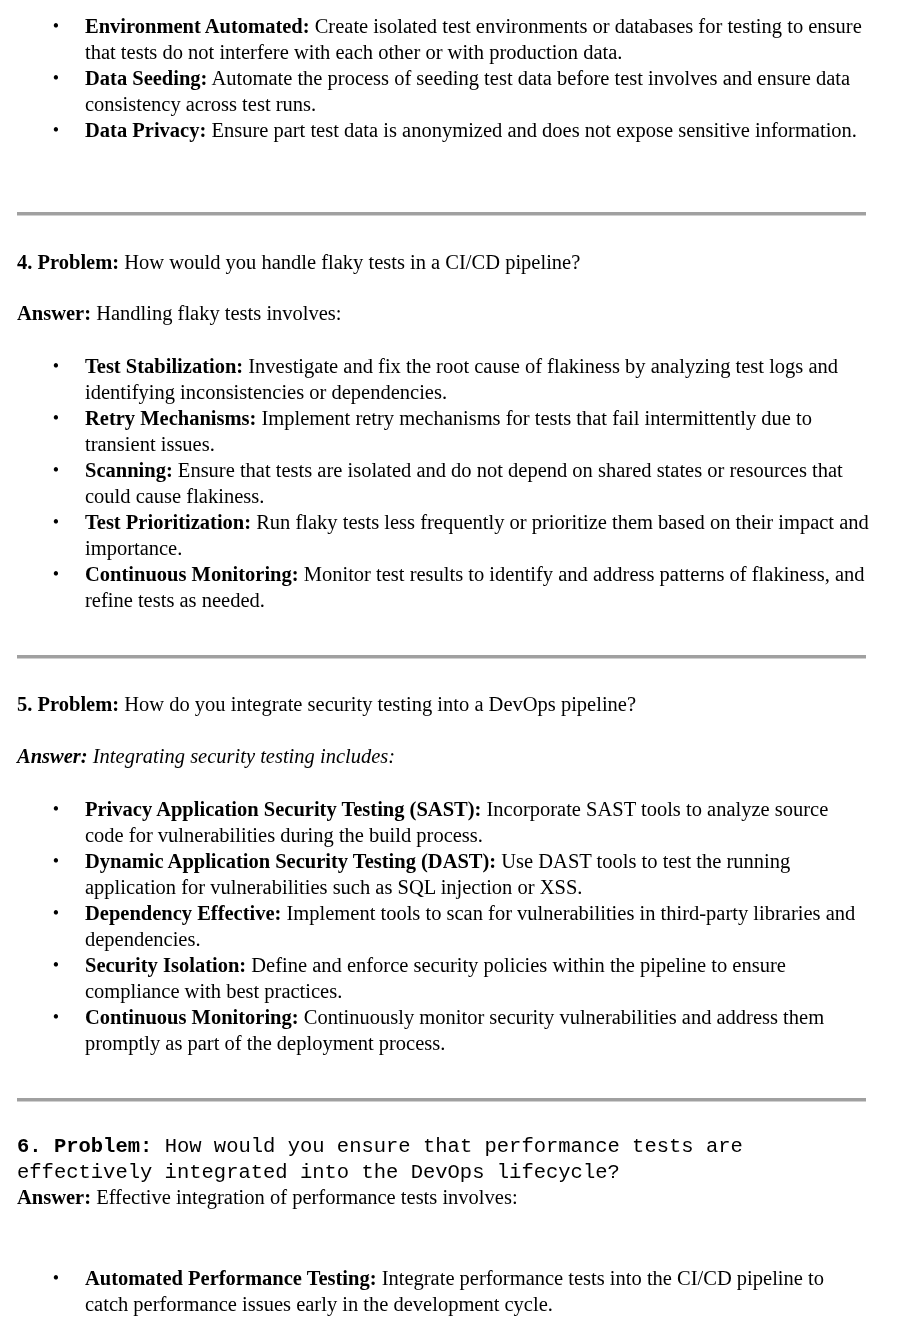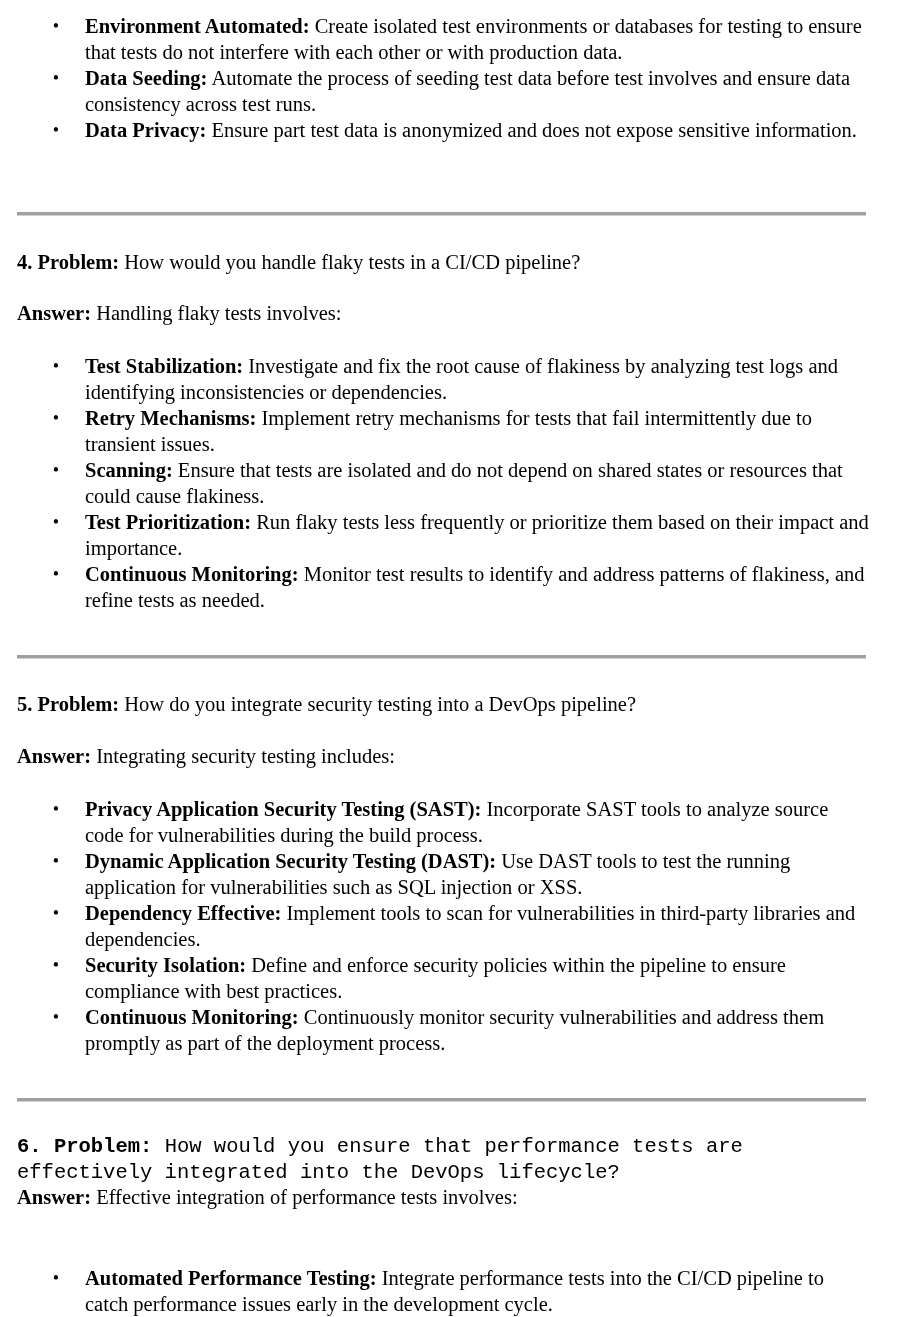--- a/index.html
+++ b/index.html
@@ -115,21 +115,21 @@
       <span class="bullet">•</span>
       <span class="term">Continuous Monitoring:</span><span> Monitor test results to identify and address patterns of flakiness, and refine tests as needed.</span>
     </li>
   </ul>
 
   <div class="rule" style="top:655px;"></div>
 
   <p class="para" style="top:691px;">
     <span class="label">5. Problem:</span><span> How do you integrate security testing into a DevOps pipeline?</span>
   </p>
-  <p class="para" style="top:743px;">
+  <p class="para" style="top:743px;font-style:italic;">
     <span class="label">Answer:</span><span> Integrating security testing includes:</span>
   </p>
   <ul class="list" style="top:796px;">
     <li>
       <span class="bullet">•</span>
       <span class="term">Privacy Application Security Testing (SAST):</span><span> Incorporate SAST tools to analyze source code for vulnerabilities during the build process.</span>
     </li>
     <li>
       <span class="bullet">•</span>
       <span class="term">Dynamic Application Security Testing (DAST):</span><span> Use DAST tools to test the running application for vulnerabilities such as SQL injection or XSS.</span>

